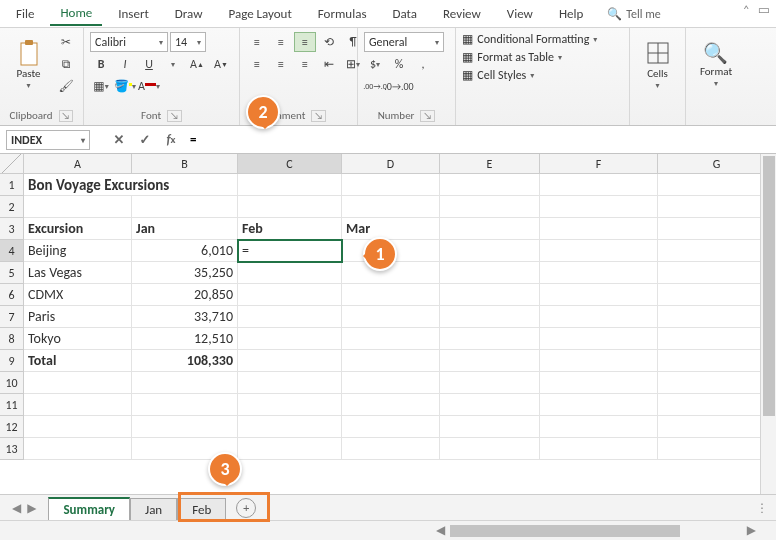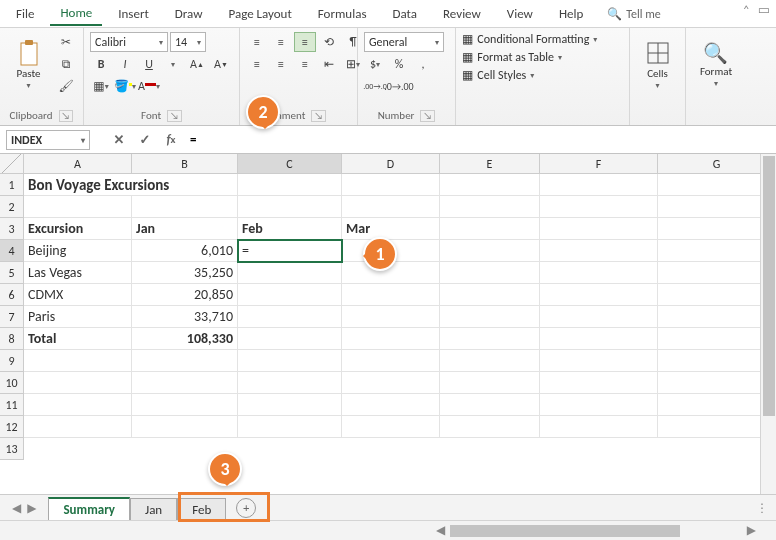--- a/index.html
+++ b/index.html
@@ -359,20 +359,29 @@
     <div class="cellrow">
       <div class="cell" style="width:108px">Paris</div>
       <div class="cell tar" style="width:106px">33,710</div>
       <div class="cell" style="width:104px"></div>
         <div class="cell" style="width:98px"></div>
         <div class="cell" style="width:100px"></div>
         <div class="cell" style="width:118px"></div>
         <div class="cell" style="width:118px"></div>
     </div>
 
+    <div class="cellrow">
+      <div class="cell" style="width:108px">Tokyo</div>
+      <div class="cell tar" style="width:106px">12,510</div>
+      <div class="cell" style="width:104px"></div>
+        <div class="cell" style="width:98px"></div>
+        <div class="cell" style="width:100px"></div>
+        <div class="cell" style="width:118px"></div>
+        <div class="cell" style="width:118px"></div>
+    </div>
 
     <div class="cellrow">
       <div class="cell bold" style="width:108px">Total</div>
       <div class="cell bold tar" style="width:106px">108,330</div>
       <div class="cell" style="width:104px"></div>
         <div class="cell" style="width:98px"></div>
         <div class="cell" style="width:100px"></div>
         <div class="cell" style="width:118px"></div>
         <div class="cell" style="width:118px"></div>
     </div>

